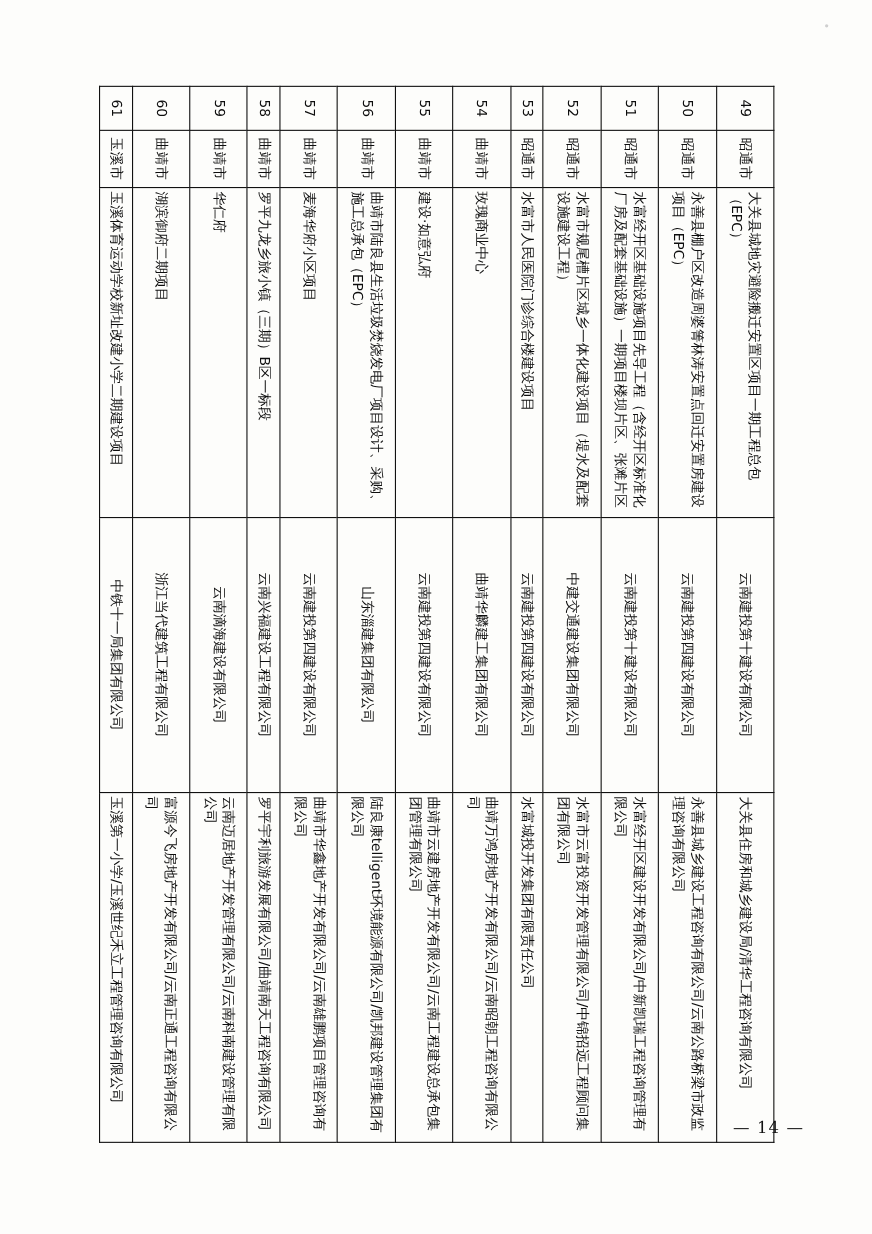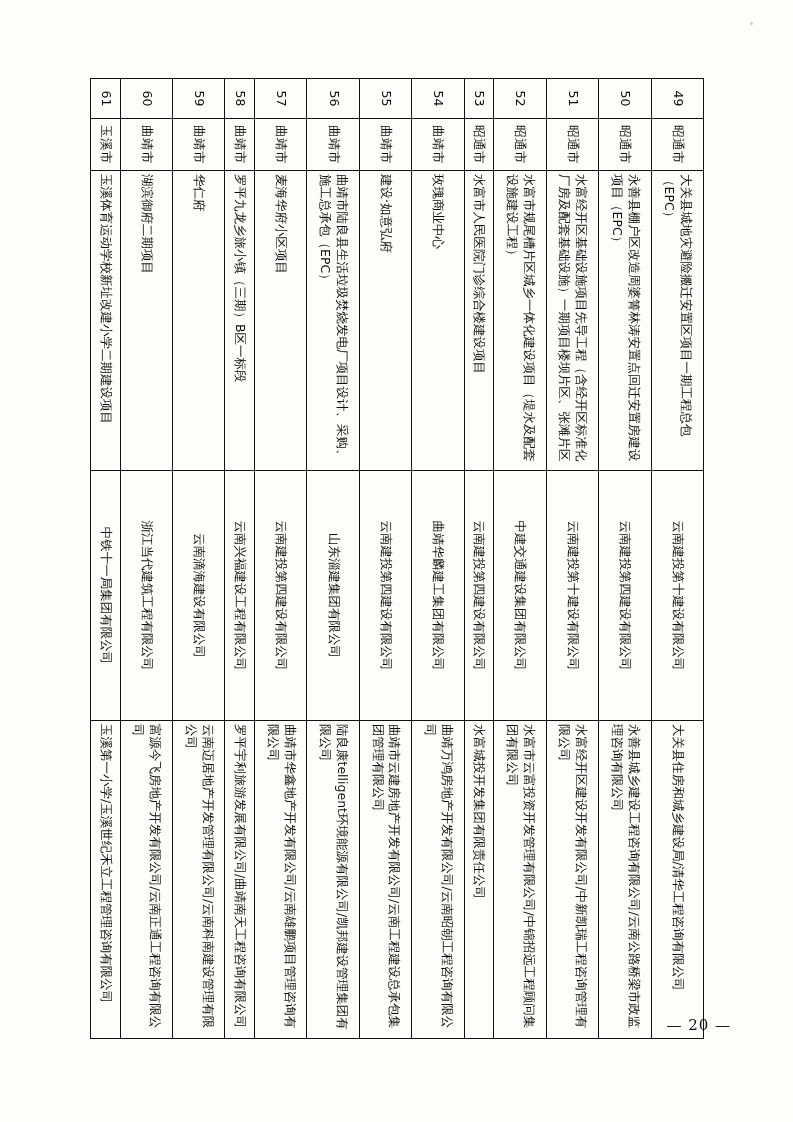--- a/index.html
+++ b/index.html
@@ -204,14 +204,14 @@
           <td class="no">61</td>
           <td class="city">玉溪市</td>
           <td class="proj">玉溪体育运动学校新址改建小学二期建设项目</td>
           <td class="comp">中铁十一局集团有限公司</td>
           <td class="org">玉溪第一小学/玉溪世纪禾立工程管理咨询有限公司</td>
         </tr>
       </tbody>
     </table>
   </div>
 
-  <div class="page-number">— 20 —</div>
+  <div class="page-number">— 14 —</div>
 </div>
 
 </body></html>

